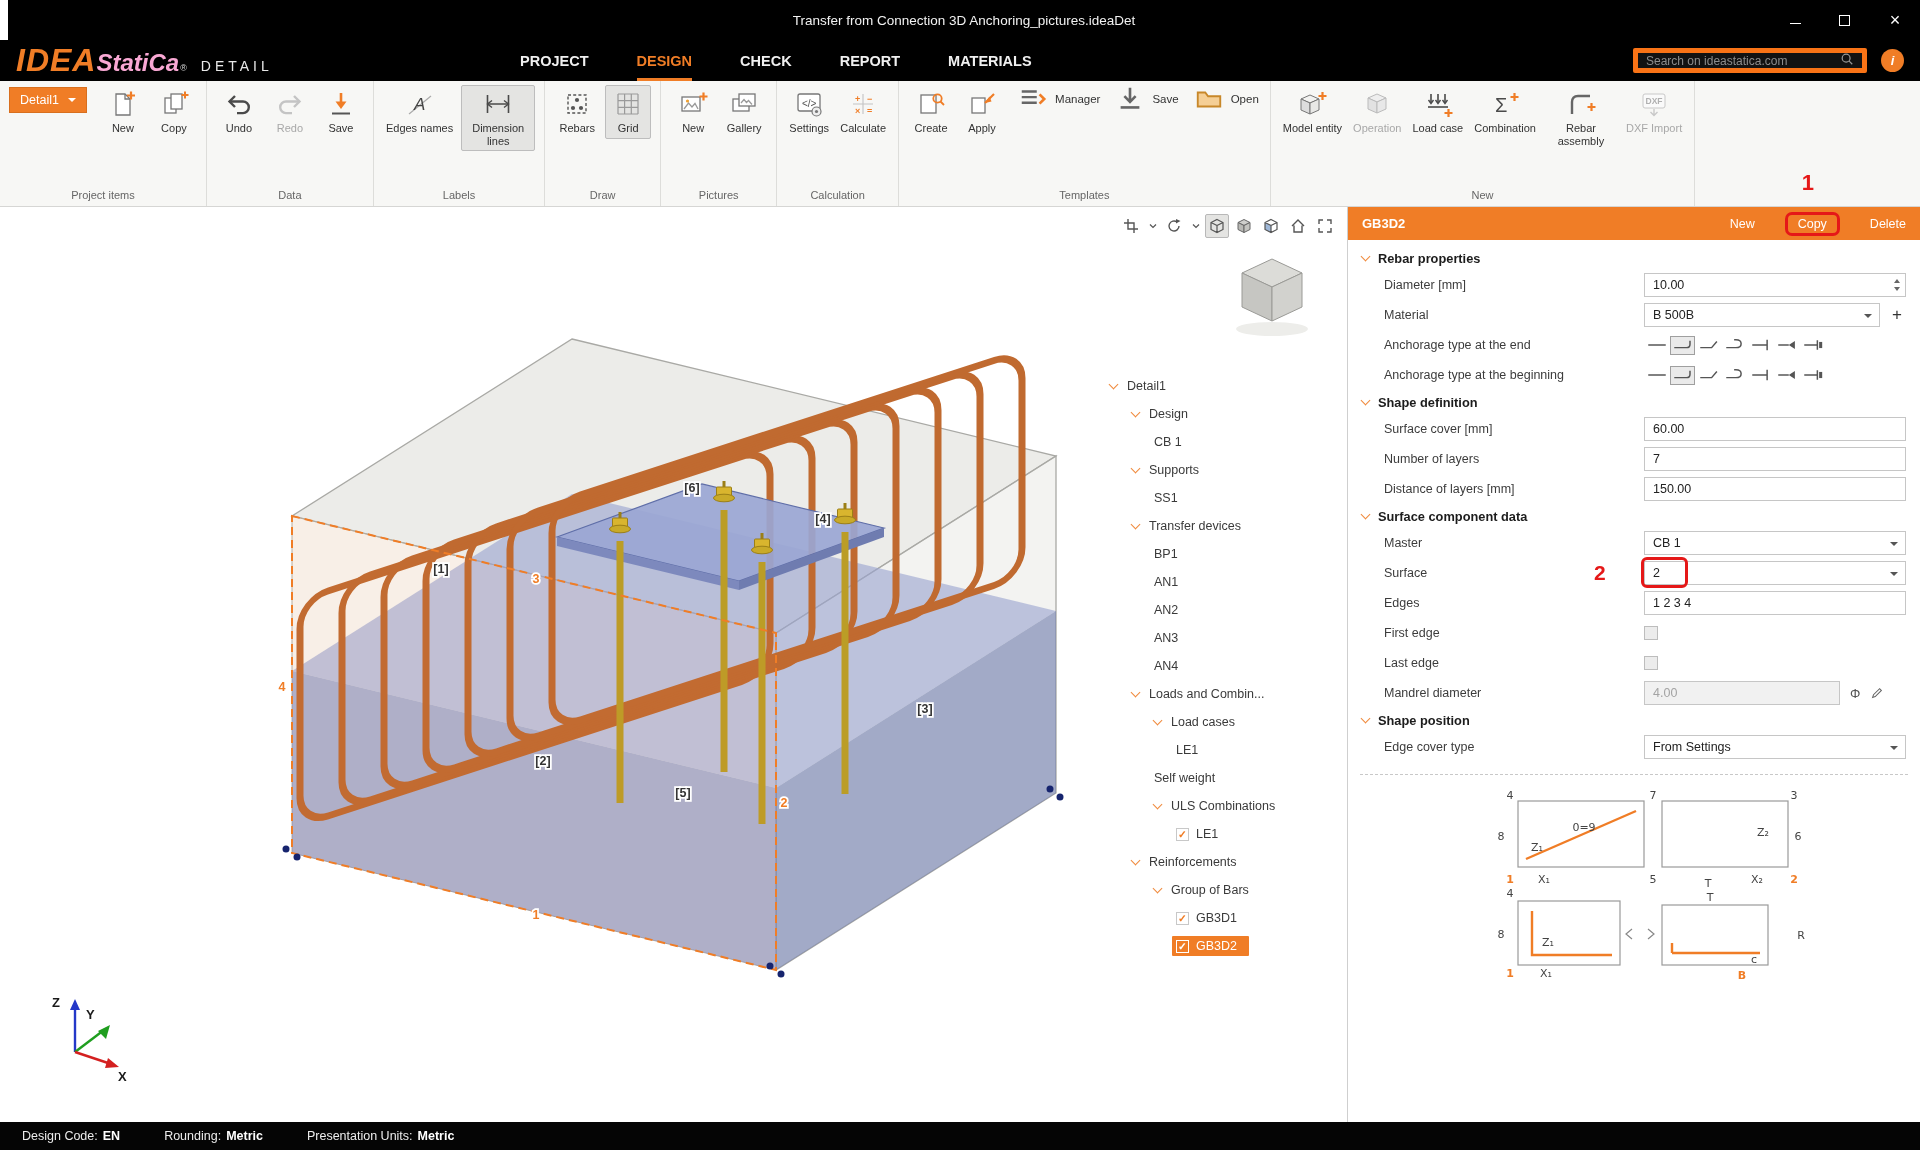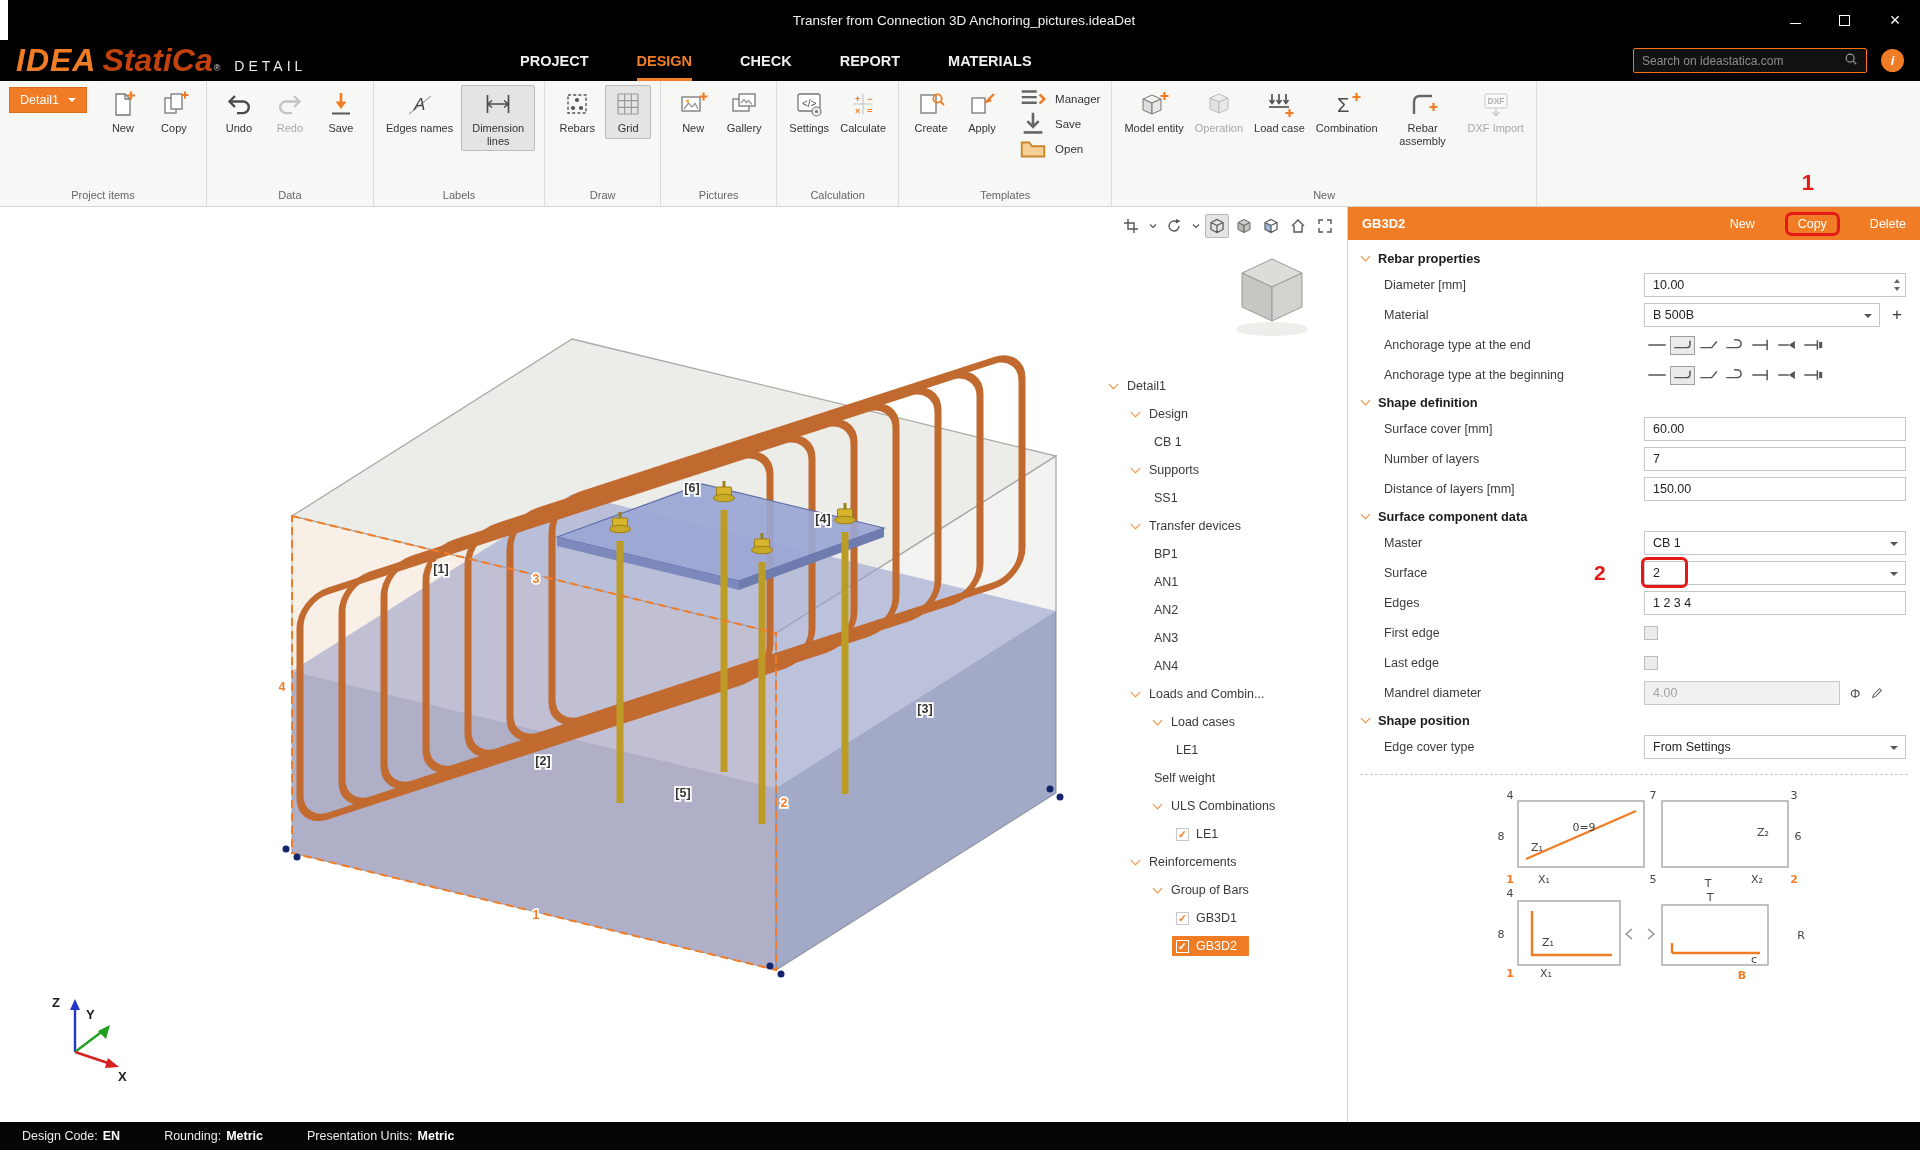--- a/index.html
+++ b/index.html
@@ -12,45 +12,45 @@
   .winbtns{position:absolute;right:18px;top:0;height:40px;display:flex;align-items:center;gap:38px}
   .wbtn{display:inline-flex;align-items:center;justify-content:center;width:14px;height:14px;color:#fff}
   .wbtn.min{border-bottom:1.6px solid #fff;height:8px;width:11px}
   .wbtn.max{border:1.4px solid #fff;width:11px;height:11px}
   .wbtn.close{font-size:18px;line-height:14px}
 
   
   .menubar{position:absolute;top:40px;left:0;right:0;height:41px;background:#000;display:flex;align-items:center;padding:0 16px}
   .brand{display:flex;align-items:baseline;color:#fff}
   .logo1{font-size:32px;font-weight:bold;font-style:italic;color:#f07d26;letter-spacing:1px}
-  .logo2{font-size:32px;font-weight:bold;font-style:italic;color:#c2410c;margin-left:6px}
+  .logo2{font-size:24px;font-weight:bold;font-style:italic;color:#f9a8d4;margin-left:0}
   .reg{font-size:9px;color:#ddd;margin-left:1px}
   .product{font-size:14px;color:#e8e8e8;letter-spacing:4px;margin-left:14px}
   .mitems{position:absolute;left:520px;top:0;height:100%;display:flex;gap:48px;align-items:stretch}
   .mitem{font-size:14.5px;font-weight:bold;color:#f0f0f0;display:flex;align-items:center;border-bottom:3px solid transparent;padding-top:3px}
   .mitem.act{color:#f07d26;border-bottom-color:#f07d26}
-  .msearch{margin-left:auto;width:234px;height:25px;border:1px solid #f97316;background:#121212;border-radius:2px;display:flex;align-items:center;padding:0 8px}
+  .msearch{margin-left:auto;width:234px;height:25px;border:5px solid #f97316;background:#121212;border-radius:2px;display:flex;align-items:center;padding:0 8px}
   .msearch input{flex:1;background:transparent;border:none;outline:none;color:#ccc;font-size:12px;font-family:inherit}
   .msearch input::placeholder{color:#8d8d8d}
   .minfo{width:23px;height:23px;border-radius:50%;background:#f07d26;color:#fff;display:flex;align-items:center;justify-content:center;font-size:13px;font-weight:bold;font-style:italic;margin-left:14px}
 
   
   .ribbon{position:absolute;top:81px;left:0;right:0;height:126px;background:#f7f7f5;border-bottom:1px solid #d6d6d4}
   .rgroups{display:flex;height:100%}
   .rgroup{display:flex;flex-direction:column;padding:4px 9px 2px;border-right:1px solid #ddddda}
   .rbtns{flex:1;display:flex;align-items:flex-start;gap:5px}
   .rbtn{min-width:46px;max-width:74px;padding:3px 2px;display:flex;flex-direction:column;align-items:center;gap:3px;border:1px solid transparent;border-radius:2px}
   .ricon svg{width:30px;height:30px;display:block}
   .rlabel{font-size:11px;color:#333;text-align:center;line-height:12.5px}
   .rbtn.pressed{background:#e4e4e2;border-color:#bdbdbd}
   .rbtn.disabled .rlabel{color:#a8a8a8}
   .rglabel{height:18px;font-size:11px;color:#666;text-align:center;padding-top:3px}
   .detailsel{height:26px;background:#f07d26;color:#fff;font-size:12.5px;display:flex;align-items:center;gap:9px;padding:0 10px;margin:2px 8px 0 0;border:1px solid #d86f1e}
   .dtri{width:0;height:0;border-left:4px solid transparent;border-right:4px solid transparent;border-top:4px solid #fff}
-  .rstack{display:flex;flex-direction:column;gap:7px;padding:5px 2px 0 8px}
+  .rstack{display:flex;flex-direction:row;gap:15px;padding:5px 2px 0 8px}
   .rstack-item{display:flex;align-items:center;gap:7px;font-size:11.5px;color:#333;height:18px}
 
   
   .main{position:absolute;top:207px;left:0;width:1347px;bottom:28px;background:#fff;overflow:visible}
   .scene{position:absolute;left:0;top:0}
   .vtoolbar{position:absolute;top:7px;right:10px;display:flex;align-items:center;gap:3px}
   .vtb{width:24px;height:24px;display:flex;align-items:center;justify-content:center;border:1px solid transparent;border-radius:2px}
   .vtb.active{background:#e4e4e2;border-color:#b8b8b8}
   .vtb.chev{width:13px}
 

